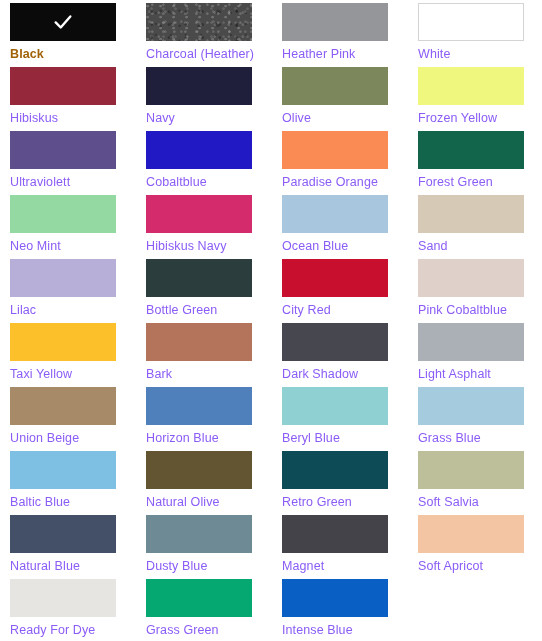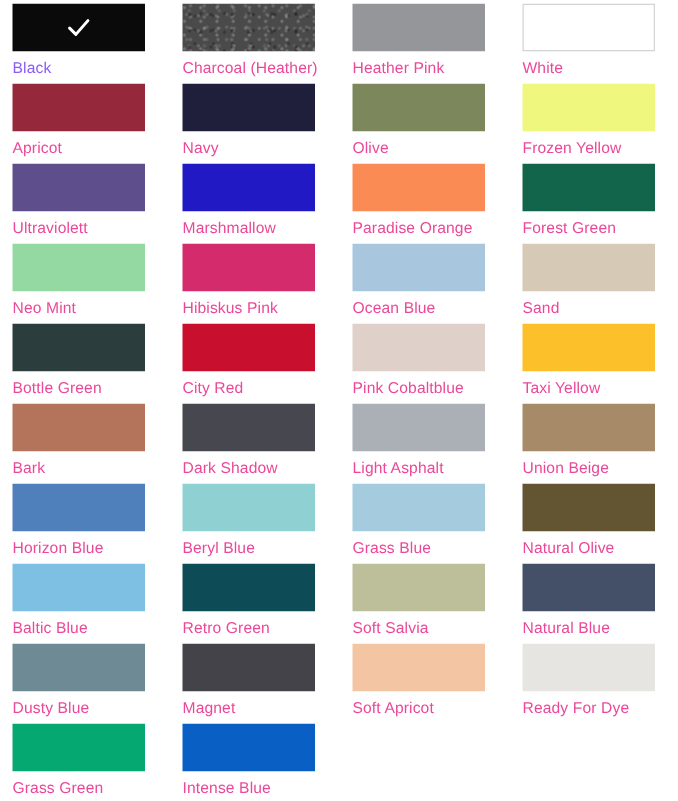--- a/index.html
+++ b/index.html
@@ -81,28 +81,28 @@
     height: 22px;
     display: block;
     pointer-events: none;
   }
 
   .swatch-label {
     display: block;
     margin-top: 6px;
     font-size: 12.5px;
     line-height: 15px;
-    color: #ec4899;
+    color: #8b5cf6;
     letter-spacing: 0.1px;
     white-space: nowrap;
   }
 
   .swatch-cell.selected .swatch-label {
-    color: #8b5cf6;
-    font-weight: normal;
+    color: #a16207;
+    font-weight: bold;
   }
 </style>
 </head>
 <body>
 
 <div id="color-picker">
   <div class="swatch-grid">
       <div class="swatch-cell selected">
         <div class="swatch-chip" style="background-color: rgb(10, 10, 10);">
           <svg class="check-icon" viewBox="0 0 24 24">
@@ -118,67 +118,71 @@
       <div class="swatch-cell">
         <div class="swatch-chip" style="background-color: rgb(148, 150, 153);"></div>
         <span class="swatch-label">Heather Pink</span>
       </div>
       <div class="swatch-cell">
         <div class="swatch-chip has-border" style="background-color: rgb(255, 255, 255);"></div>
         <span class="swatch-label">White</span>
       </div>
       <div class="swatch-cell">
         <div class="swatch-chip" style="background-color: rgb(150, 40, 60);"></div>
-        <span class="swatch-label">Apricot</span>
+        <span class="swatch-label">Hibiskus</span>
       </div>
       <div class="swatch-cell">
         <div class="swatch-chip" style="background-color: rgb(32, 31, 59);"></div>
         <span class="swatch-label">Navy</span>
       </div>
       <div class="swatch-cell">
         <div class="swatch-chip" style="background-color: rgb(125, 135, 92);"></div>
         <span class="swatch-label">Olive</span>
       </div>
       <div class="swatch-cell">
         <div class="swatch-chip" style="background-color: rgb(239, 247, 126);"></div>
         <span class="swatch-label">Frozen Yellow</span>
       </div>
       <div class="swatch-cell">
         <div class="swatch-chip" style="background-color: rgb(94, 79, 140);"></div>
         <span class="swatch-label">Ultraviolett</span>
       </div>
       <div class="swatch-cell">
         <div class="swatch-chip" style="background-color: rgb(32, 25, 196);"></div>
-        <span class="swatch-label">Marshmallow</span>
+        <span class="swatch-label">Cobaltblue</span>
       </div>
       <div class="swatch-cell">
         <div class="swatch-chip" style="background-color: rgb(251, 139, 85);"></div>
         <span class="swatch-label">Paradise Orange</span>
       </div>
       <div class="swatch-cell">
         <div class="swatch-chip" style="background-color: rgb(18, 101, 75);"></div>
         <span class="swatch-label">Forest Green</span>
       </div>
       <div class="swatch-cell">
         <div class="swatch-chip" style="background-color: rgb(149, 217, 162);"></div>
         <span class="swatch-label">Neo Mint</span>
       </div>
       <div class="swatch-cell">
         <div class="swatch-chip" style="background-color: rgb(211, 43, 108);"></div>
-        <span class="swatch-label">Hibiskus Pink</span>
+        <span class="swatch-label">Hibiskus Navy</span>
       </div>
       <div class="swatch-cell">
         <div class="swatch-chip" style="background-color: rgb(168, 199, 223);"></div>
         <span class="swatch-label">Ocean Blue</span>
       </div>
       <div class="swatch-cell">
         <div class="swatch-chip" style="background-color: rgb(214, 201, 182);"></div>
         <span class="swatch-label">Sand</span>
       </div>
       <div class="swatch-cell">
+        <div class="swatch-chip" style="background-color: rgb(184, 175, 217);"></div>
+        <span class="swatch-label">Lilac</span>
+      </div>
+      <div class="swatch-cell">
         <div class="swatch-chip" style="background-color: rgb(44, 61, 61);"></div>
         <span class="swatch-label">Bottle Green</span>
       </div>
       <div class="swatch-cell">
         <div class="swatch-chip" style="background-color: rgb(200, 16, 46);"></div>
         <span class="swatch-label">City Red</span>
       </div>
       <div class="swatch-cell">
         <div class="swatch-chip" style="background-color: rgb(223, 208, 202);"></div>
         <span class="swatch-label">Pink Cobaltblue</span>
@@ -209,28 +213,28 @@
       </div>
       <div class="swatch-cell">
         <div class="swatch-chip" style="background-color: rgb(143, 208, 210);"></div>
         <span class="swatch-label">Beryl Blue</span>
       </div>
       <div class="swatch-cell">
         <div class="swatch-chip" style="background-color: rgb(164, 204, 222);"></div>
         <span class="swatch-label">Grass Blue</span>
       </div>
       <div class="swatch-cell">
+        <div class="swatch-chip" style="background-color: rgb(126, 192, 227);"></div>
+        <span class="swatch-label">Baltic Blue</span>
+      </div>
+      <div class="swatch-cell">
         <div class="swatch-chip" style="background-color: rgb(99, 84, 50);"></div>
         <span class="swatch-label">Natural Olive</span>
       </div>
       <div class="swatch-cell">
-        <div class="swatch-chip" style="background-color: rgb(126, 192, 227);"></div>
-        <span class="swatch-label">Baltic Blue</span>
-      </div>
-      <div class="swatch-cell">
         <div class="swatch-chip" style="background-color: rgb(13, 76, 86);"></div>
         <span class="swatch-label">Retro Green</span>
       </div>
       <div class="swatch-cell">
         <div class="swatch-chip" style="background-color: rgb(188, 191, 153);"></div>
         <span class="swatch-label">Soft Salvia</span>
       </div>
       <div class="swatch-cell">
         <div class="swatch-chip" style="background-color: rgb(68, 80, 104);"></div>
         <span class="swatch-label">Natural Blue</span>

